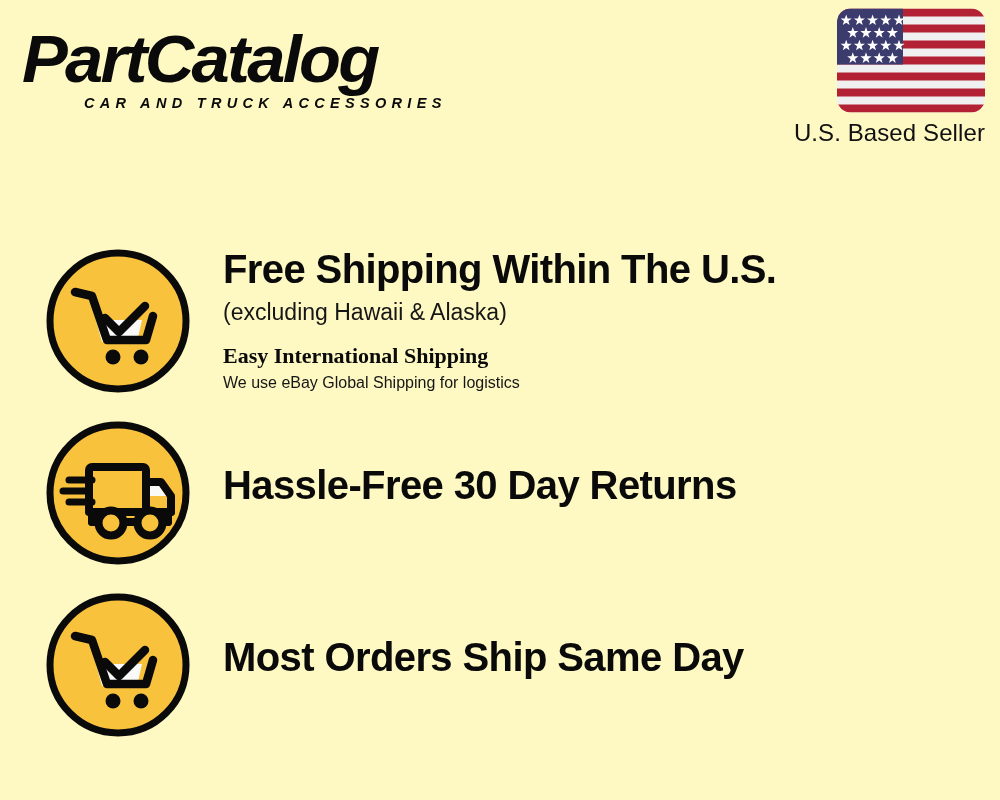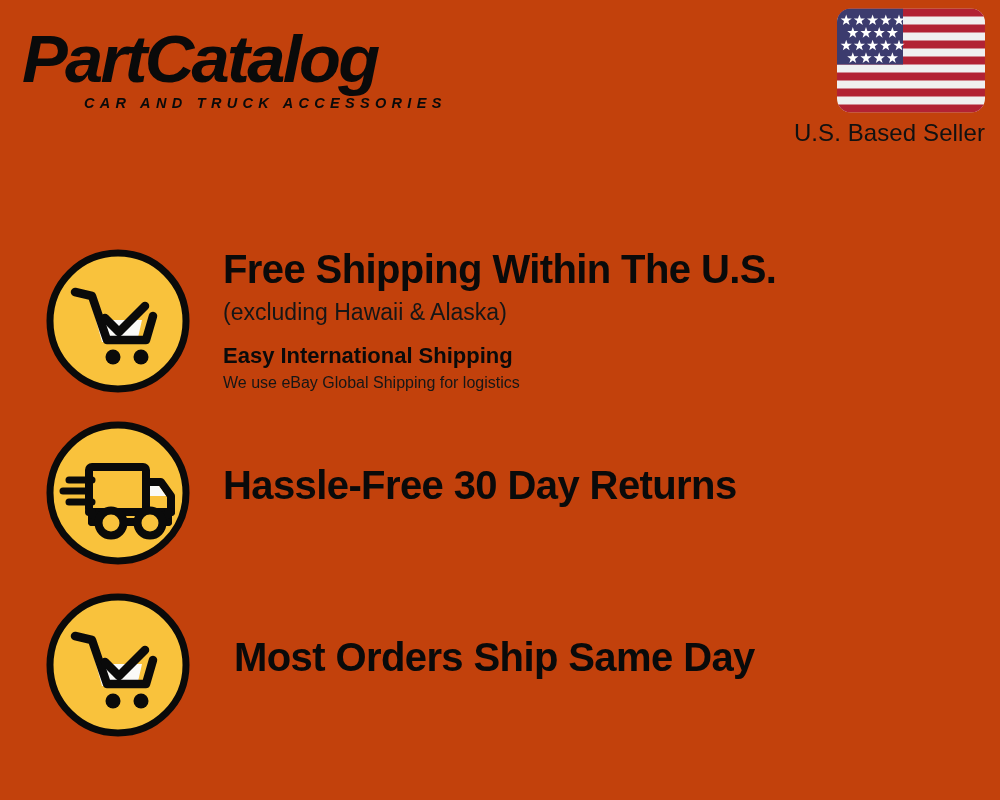--- a/index.html
+++ b/index.html
@@ -9,21 +9,21 @@
     background: #ffffff;
   }
   body {
     font-family: "Liberation Sans", sans-serif;
     -webkit-font-smoothing: antialiased;
   }
   #banner {
     position: relative;
     width: 1000px;
     height: 800px;
-    background: #c2410c;
+    background: #fef9c3;
     overflow: hidden;
   }
 
   
   #brand-logo {
     position: absolute;
     left: 22px;
     top: 26px;
     width: 470px;
     height: 90px;
@@ -107,21 +107,21 @@
   .feature-icon svg { display: block; width: 146px; height: 146px; }
 
   .feature-text {
     position: absolute;
     left: 223px;
     top: 0;
     width: 760px;
   }
   #row-0 .feature-text { top: 0px; }
   #row-1 .feature-text { top: 44px; }
-  #row-2 .feature-text { top: 44px; margin-left: 11px; }
+  #row-2 .feature-text { top: 44px; }
 
   .feature-heading {
     font-family: "Liberation Sans", sans-serif;
     font-weight: 700;
     font-size: 40px;
     line-height: 1.08;
     color: #0a0a0a;
     letter-spacing: -0.6px;
     white-space: nowrap;
     margin: 0;
@@ -129,21 +129,21 @@
   .feature-sub {
     font-family: "Liberation Sans", sans-serif;
     font-weight: 400;
     font-size: 23px;
     line-height: 1.3;
     color: #161616;
     margin: 7px 0 0 0;
     white-space: nowrap;
   }
   .feature-sub-strong {
-    font-family: Liberation Sans, sans-serif;
+    font-family: Liberation Serif, serif;
     font-weight: 700;
     font-size: 22px;
     line-height: 1.25;
     color: #0a0a0a;
     margin: 14px 0 0 0;
     white-space: nowrap;
   }
   .feature-sub-note {
     font-family: "Liberation Sans", sans-serif;
     font-weight: 400;

